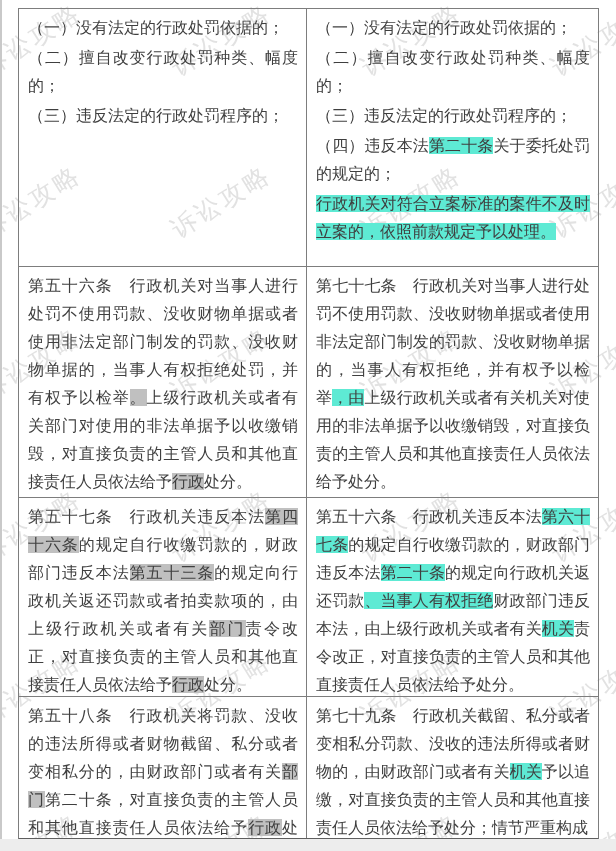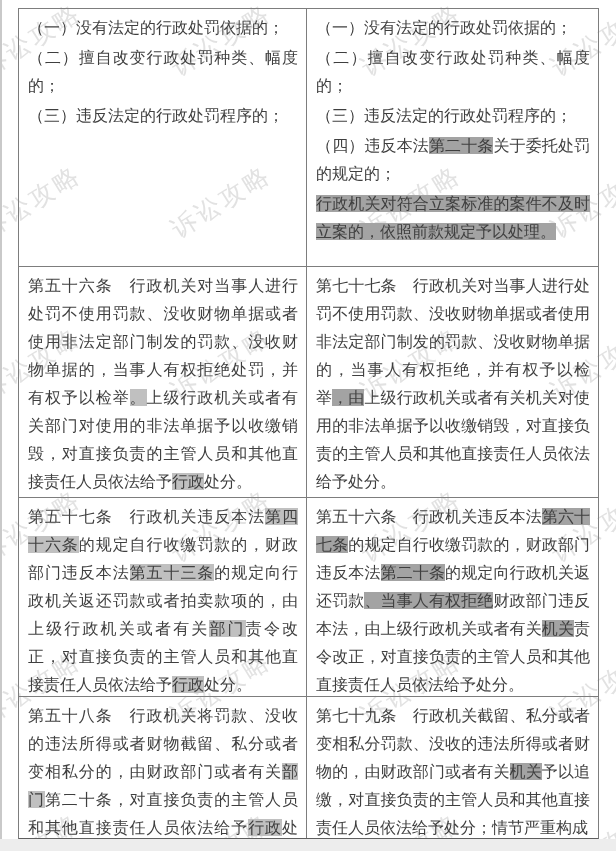--- a/index.html
+++ b/index.html
@@ -25,21 +25,21 @@
   .cell{
     box-sizing:border-box;padding:5px 8px 0 9px;
     font-size:16px;line-height:28px;color:#3f3f3f;
     text-align:justify;word-break:break-all;
   }
   .cell.old{width:287px;}
   .cell.new{width:292px;border-left:1px solid #7d7d7d;}
   .cell p{margin:0;}
   .cell p + p{margin-top:2px;}
   .hl-old{background:#c0c0c0;}
-  .hl-new{background:#a3a3a3;}
+  .hl-new{background:#5eead4;}
   
   #left-edge-line{position:absolute;left:0;top:0;width:2px;height:839px;background:#c9c9c9;z-index:2;}
   #bottom-strip{position:absolute;left:0;top:839px;width:616px;height:12px;background:#ededed;z-index:2;}
 </style>
 </head>
 <body>
 
 <div id="watermark-layer">
     <span class="wm" style="left: -25px; top: 23px;">诉讼攻略</span>
     <span class="wm" style="left: 165px; top: 23px;">诉讼攻略</span>

